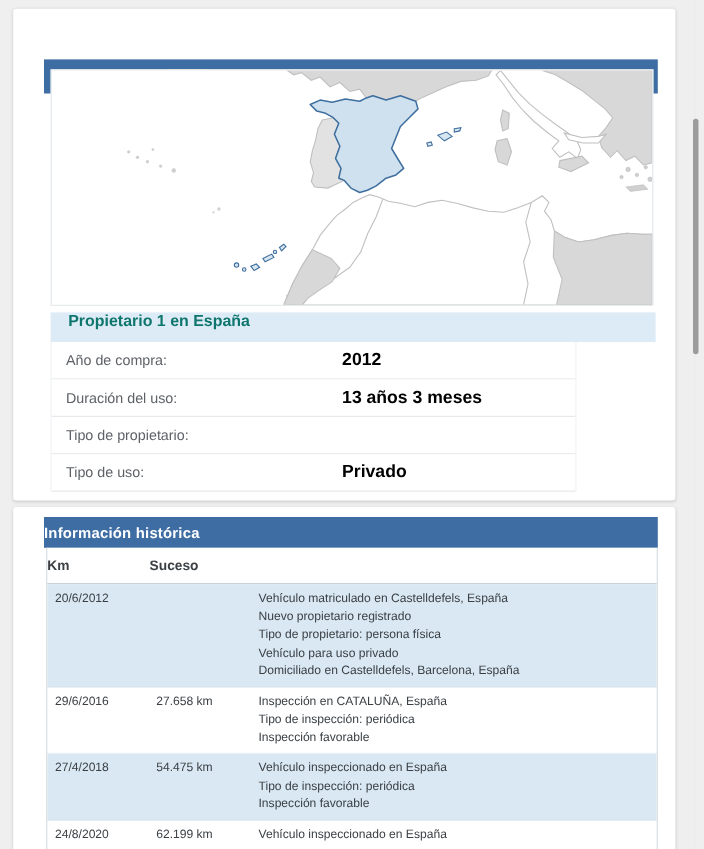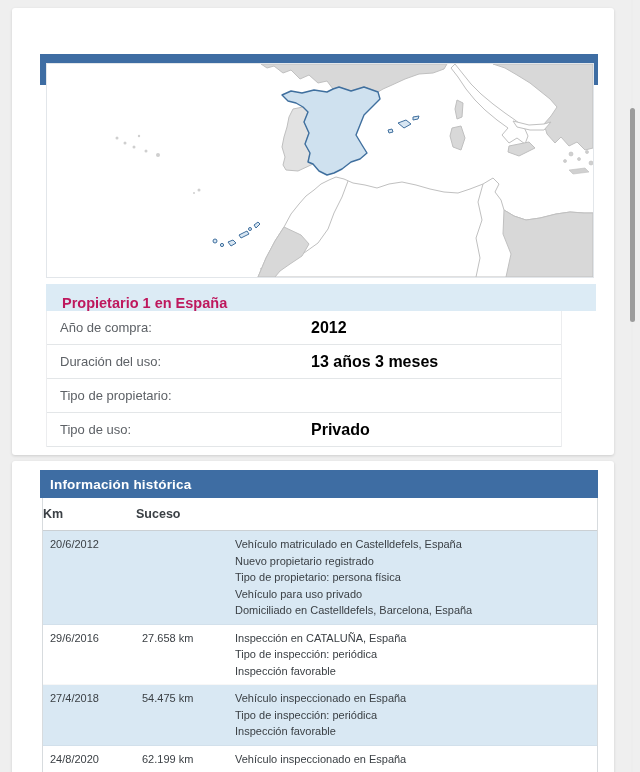--- a/index.html
+++ b/index.html
@@ -14,41 +14,41 @@
     border-radius:3px;box-shadow:0 1px 3px rgba(0,0,0,.14);
   }
   #card-owners{top:8px;height:447px;}
   #card-history{top:461px;height:362px;}
 
   .card-header{
     position:absolute;left:28px;top:9px;width:558px;height:31px;
     background:#3e6da3;display:flex;align-items:center;box-sizing:border-box;
   }
   #card-owners .card-header{padding-left:22px;margin-top:37px;}
-  #card-history .card-header{height:28px;padding-left:10px;text-align:center;}
+  #card-history .card-header{height:28px;text-align:center;}
   .card-header-title{color:#ffffff;font-weight:bold;font-size:13.5px;letter-spacing:.2px;}
   .beta-badge{
     margin-left:9px;background:#f0b42c;color:#463409;
     font-size:8px;font-weight:bold;letter-spacing:.6px;
     padding:3px 6px 2px 6px;border-radius:2px;line-height:8px;
   }
 
   .map-box{
     position:absolute;left:34px;top:55px;width:548px;height:215px;
     border:1px solid #e2e6ea;box-sizing:border-box;background:#fff;overflow:hidden;
   }
 
   .owner-bar{
     position:absolute;left:34px;top:276px;width:550px;height:27px;
-    background:#dcebf5;display:flex;align-items:flex-end;
+    background:#dcebf5;display:flex;align-items:flex-start;
     padding-left:16px;box-sizing:border-box;
-    font-weight:bold;font-size:14.5px;color:#be185d;
+    font-weight:bold;font-size:14.5px;color:#0f766e;
   }
   .owner-table{
-    position:absolute;left:34px;top:303px;width:516px;
+    position:absolute;left:34px;top:303px;width:478px;
     border-left:1px solid #ecedef;border-right:1px solid #ecedef;box-sizing:border-box;
   }
   .owner-row{
     position:relative;height:33px;line-height:33px;
     border-bottom:1px solid #e3e6e8;background:#fff;
   }
   .owner-row-label{position:absolute;left:13px;font-size:13px;color:#5d6166;}
   .owner-row-value{position:absolute;left:264px;font-size:16px;font-weight:bold;color:#000000;}
 
   .history-table{

